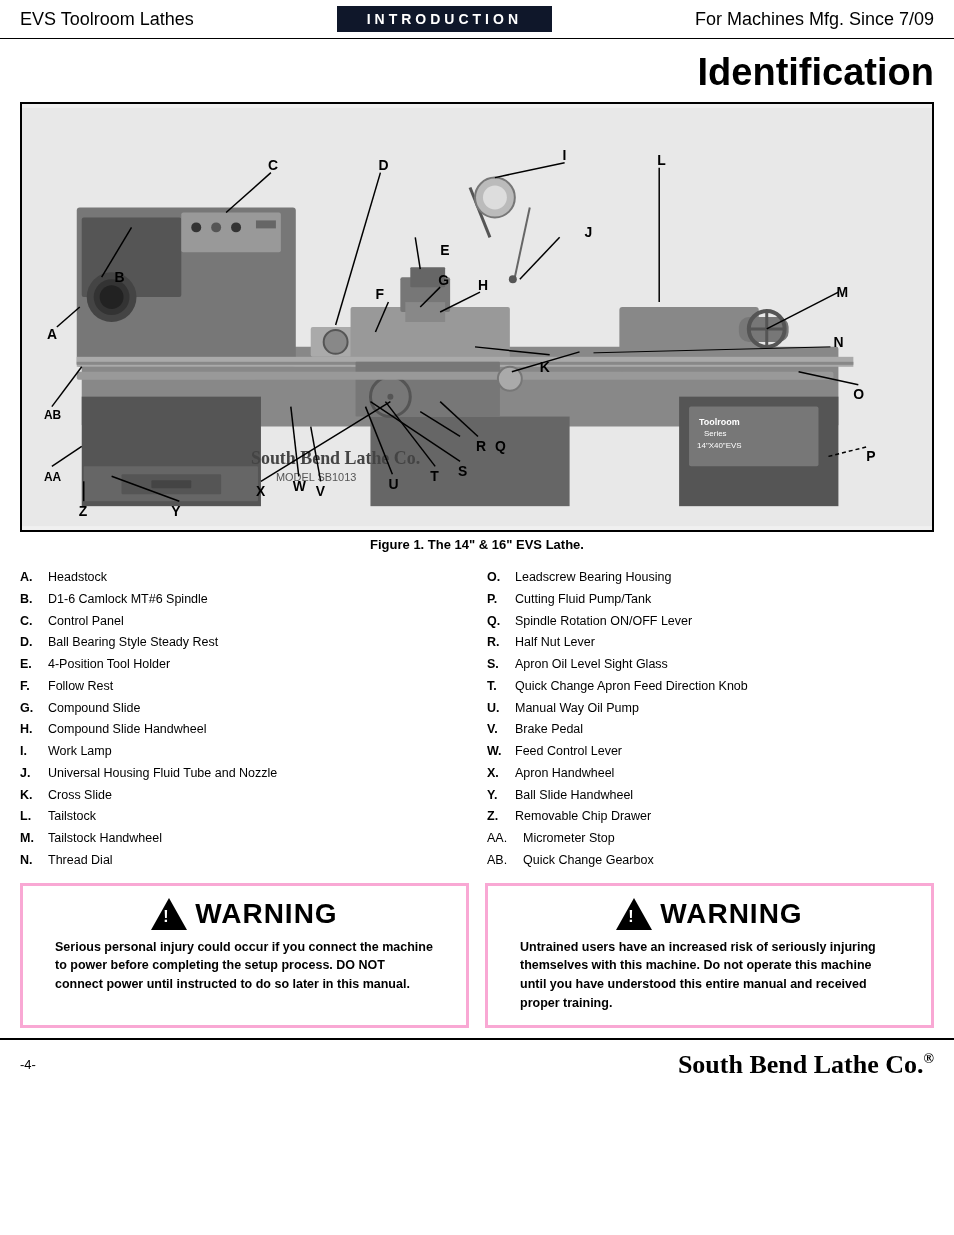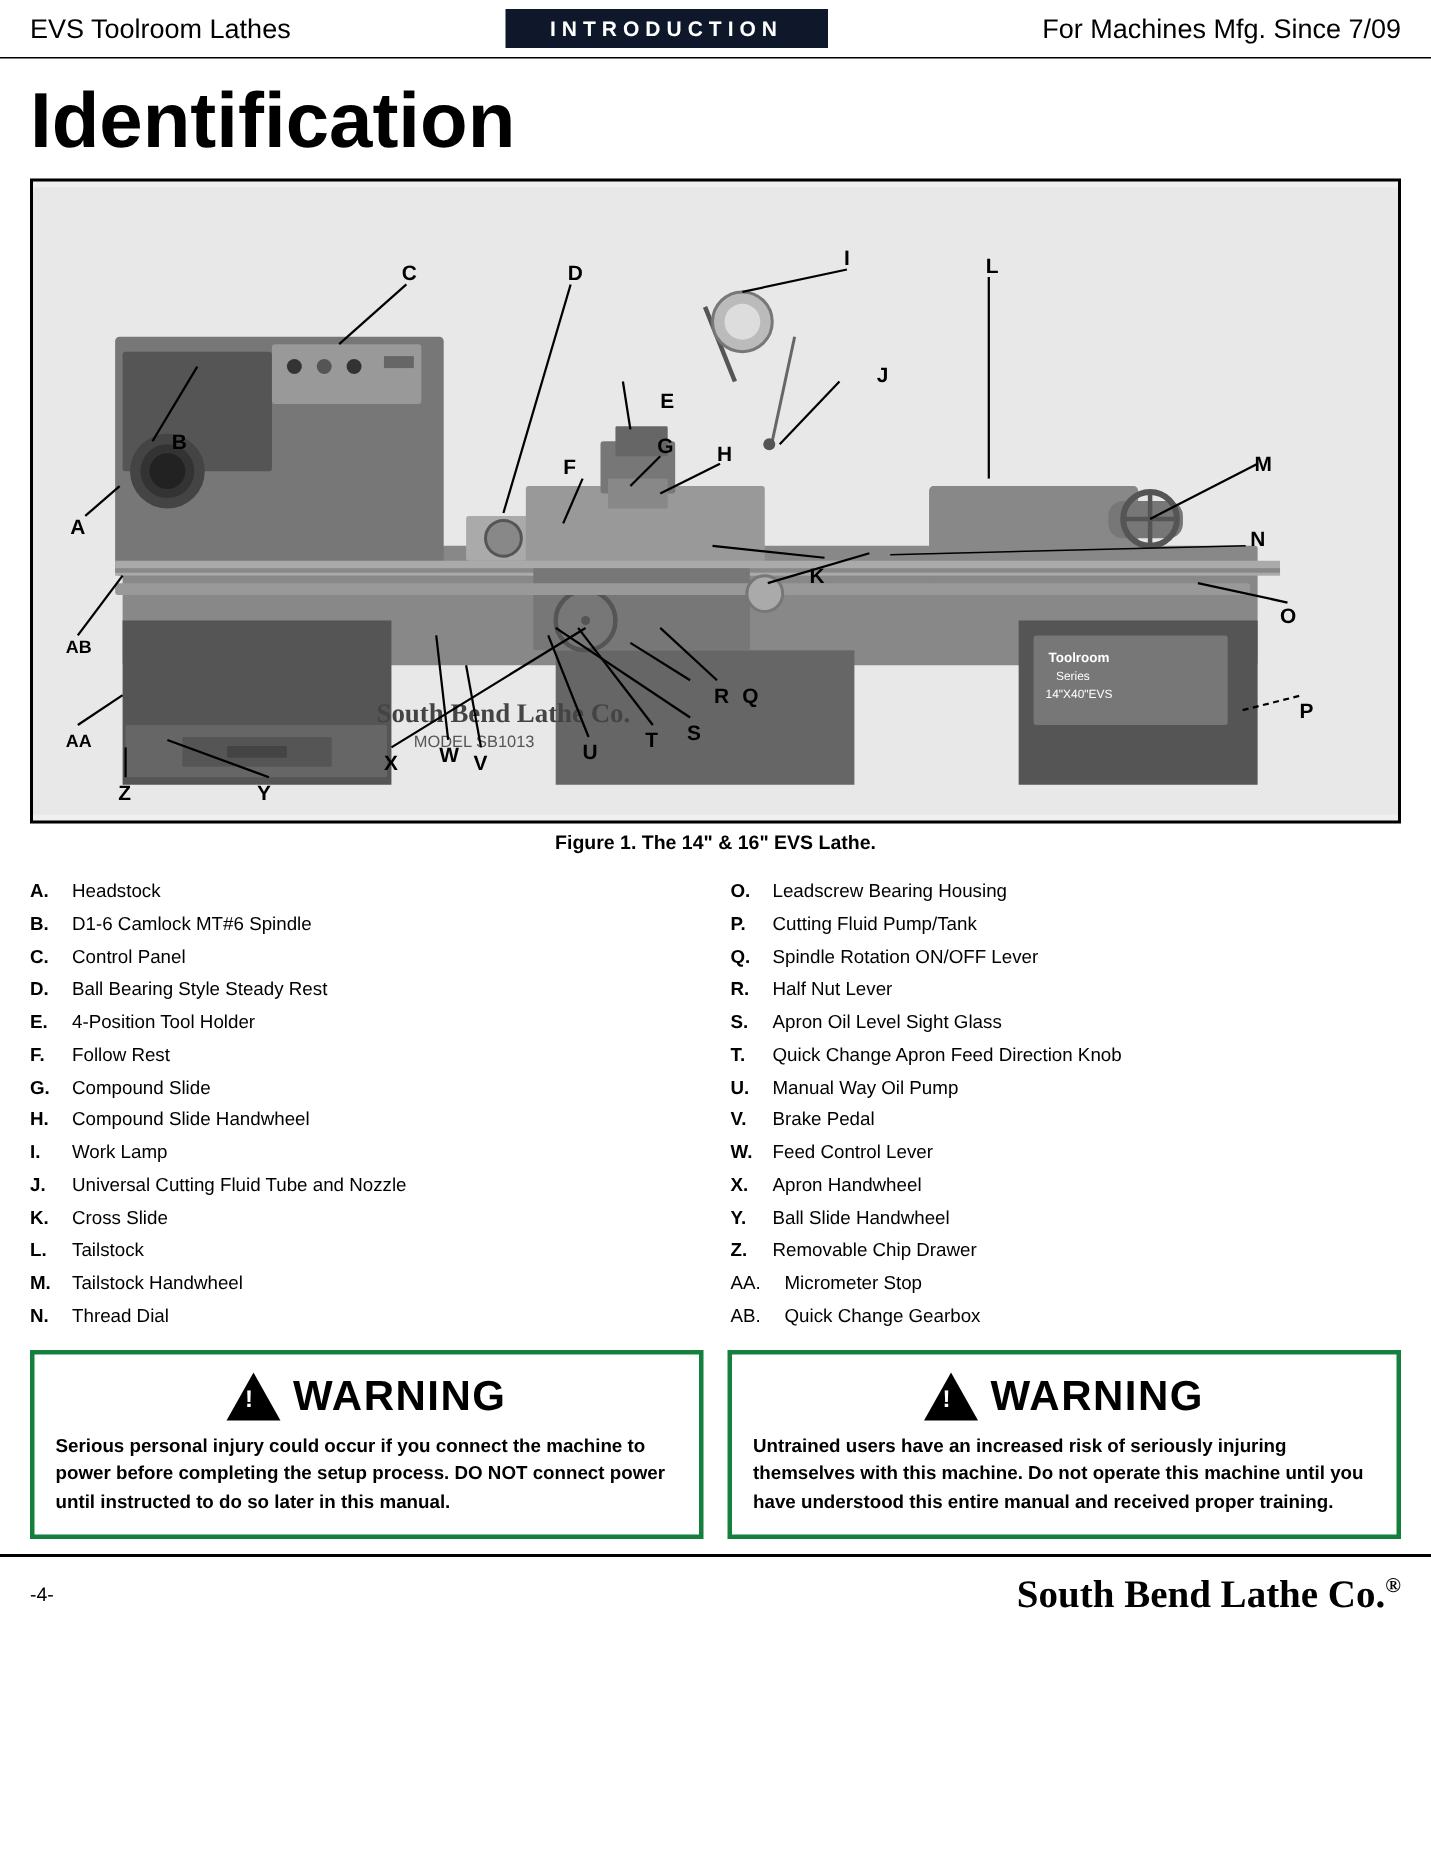--- a/index.html
+++ b/index.html
@@ -27,23 +27,24 @@
       color: #fff;
       padding: 5px 30px;
       font-size: 14px;
       font-weight: bold;
       letter-spacing: 4px;
       text-transform: uppercase;
     }
 
     
     .page-title {
-      font-size: 52px;
+      font-size: 38px;
       font-weight: bold;
       padding: 12px 20px 8px 20px;
+      text-align: right;
     }
 
     
     .figure-box {
       border: 2px solid #000;
       margin: 0 20px;
       position: relative;
       background: #f0f0f0;
       height: 430px;
       overflow: hidden;
@@ -85,22 +86,22 @@
     }
 
     
     .warnings-section {
       display: flex;
       margin: 10px 20px;
       gap: 16px;
     }
     .warning-box {
       flex: 1;
-      border: 3px solid #15803d;
-      padding: 12px 14px;
+      border: 3px solid #f9a8d4;
+      padding: 12px 32px;
     }
     .warning-header {
       display: flex;
       align-items: center;
       justify-content: center;
       gap: 8px;
       margin-bottom: 8px;
     }
     .warning-triangle {
       width: 0;
@@ -368,21 +369,21 @@
       <div class="label-item">
         <span class="label-key">H.</span>
         <span class="label-text">Compound Slide Handwheel</span>
       </div>
       <div class="label-item">
         <span class="label-key">I.</span>
         <span class="label-text">Work Lamp</span>
       </div>
       <div class="label-item">
         <span class="label-key">J.</span>
-        <span class="label-text">Universal Cutting Fluid Tube and Nozzle</span>
+        <span class="label-text">Universal Housing Fluid Tube and Nozzle</span>
       </div>
       <div class="label-item">
         <span class="label-key">K.</span>
         <span class="label-text">Cross Slide</span>
       </div>
       <div class="label-item">
         <span class="label-key">L.</span>
         <span class="label-text">Tailstock</span>
       </div>
       <div class="label-item">

